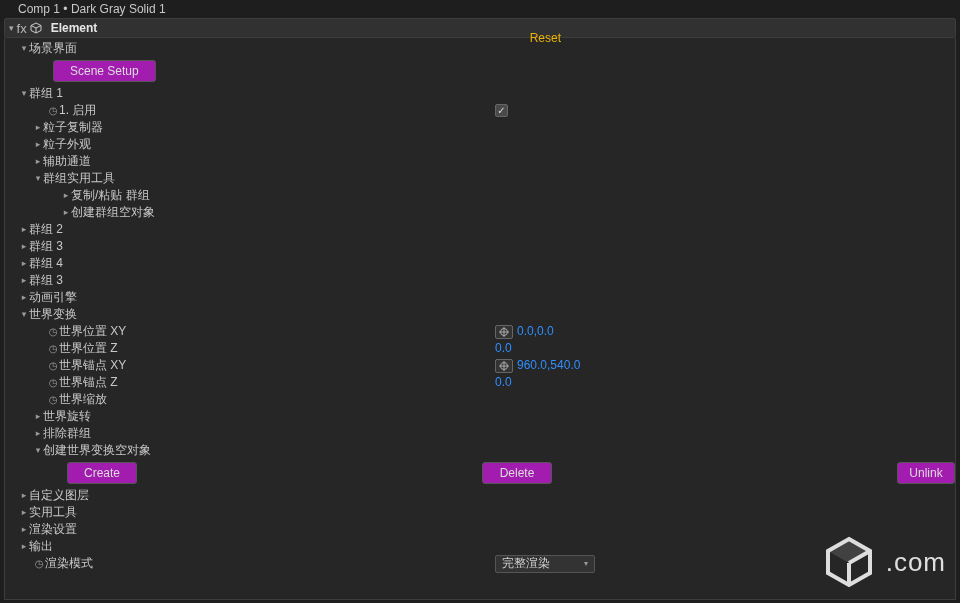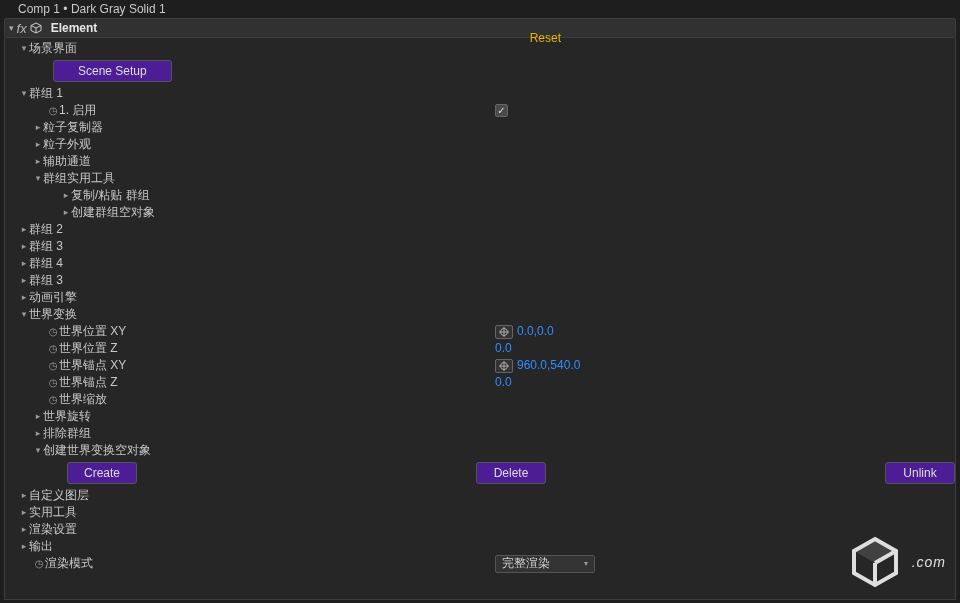--- a/index.html
+++ b/index.html
@@ -34,21 +34,20 @@
     display: flex;
     align-items: center;
     gap: 3px;
     flex: 1;
   }
   .effect-header .fxarrow {
     color: #aaa;
     font-size: 9px;
   }
   .effect-header .fx {
-    font-style: italic;
     color: #b8b8b8;
     font-size: 13px;
   }
   .effect-header .cube {
     width: 12px; height: 12px;
     display: inline-flex;
     align-items: center; justify-content: center;
   }
   .effect-header .plugin-name {
     font-weight: 600;
@@ -103,25 +102,25 @@
     display: flex;
     align-items: center;
     gap: 4px;
     color: #2f8eff;
   }
   .ind-1 { padding-left: 14px; }
   .ind-2 { padding-left: 28px; }
   .ind-3 { padding-left: 42px; }
   .ind-4 { padding-left: 56px; }
   .btn {
-    background: #4c1d95;
+    background: #a21caf;
     border: 1px solid #555;
     border-radius: 3px;
     color: #ddd;
-    padding: 3px 24px;
+    padding: 3px 16px;
     font-size: 12px;
     cursor: pointer;
     height: 22px;
     display: inline-flex;
     align-items: center;
     justify-content: center;
   }
   .btn-row {
     display: flex;
     gap: 10px;
@@ -187,21 +186,21 @@
     opacity: 0.95;
     pointer-events: none;
   }
   .watermark .text {
     display: flex;
     flex-direction: column;
     align-items: flex-end;
     line-height: 1;
   }
   .watermark .l1 { font-size: 26px; letter-spacing: 1px; }
-  .watermark .l2 { font-size: 14px; letter-spacing: 1px; font-style: italic; }
+  .watermark .l2 { font-size: 26px; letter-spacing: 1px; }
 </style>
 </head>
 <body>
 
 <div class="title-bar">
   <span>Comp 1 • Dark Gray Solid 1</span>
 </div>
 
 <div class="effect-header">
   <div class="left">
@@ -388,21 +387,21 @@
   </div>
   <div class="row">
     <div class="label-col ind-2">
         <span class="twisty">▾</span>
         <span>创建世界变换空对象</span>
       </div>
   </div>
   <div class="btn-row">
     <button class="btn" style="width:70px">Create</button>
     <button class="btn" style="width:70px">Delete</button>
-    <button class="btn" style="width:70px">Unlink</button>
+    <button class="btn" style="width:58px">Unlink</button>
   </div>
 
   <div class="row">
     <div class="label-col ind-1">
         <span class="twisty">▸</span>
         <span>自定义图层</span>
       </div>
   </div>
   <div class="row">
     <div class="label-col ind-1">

